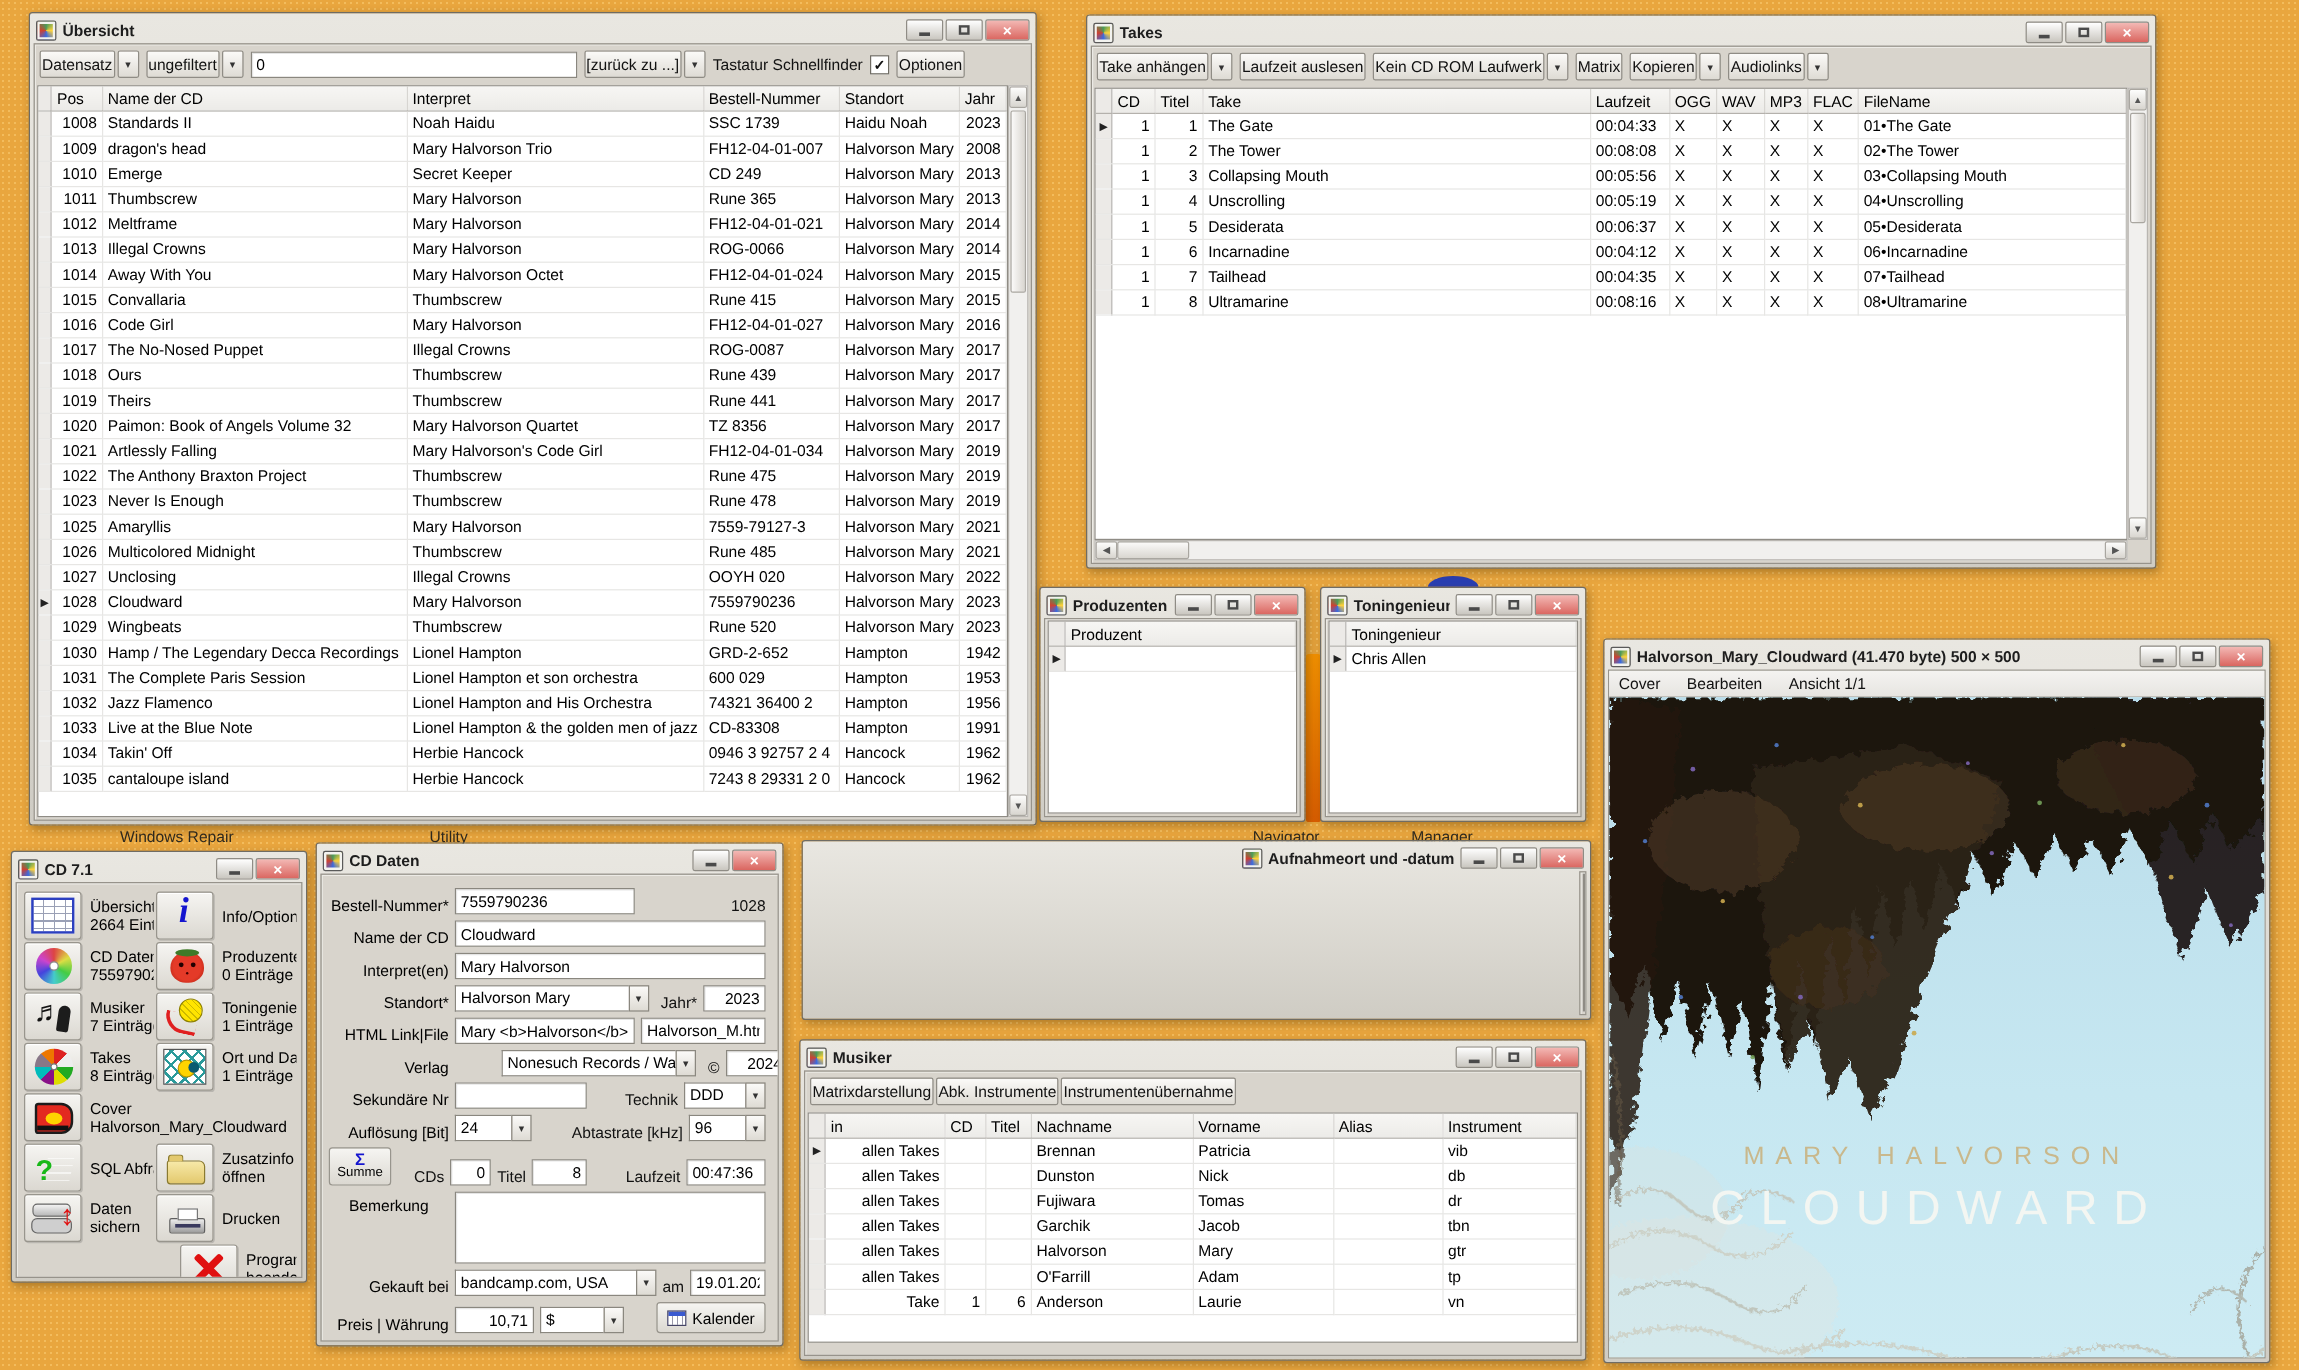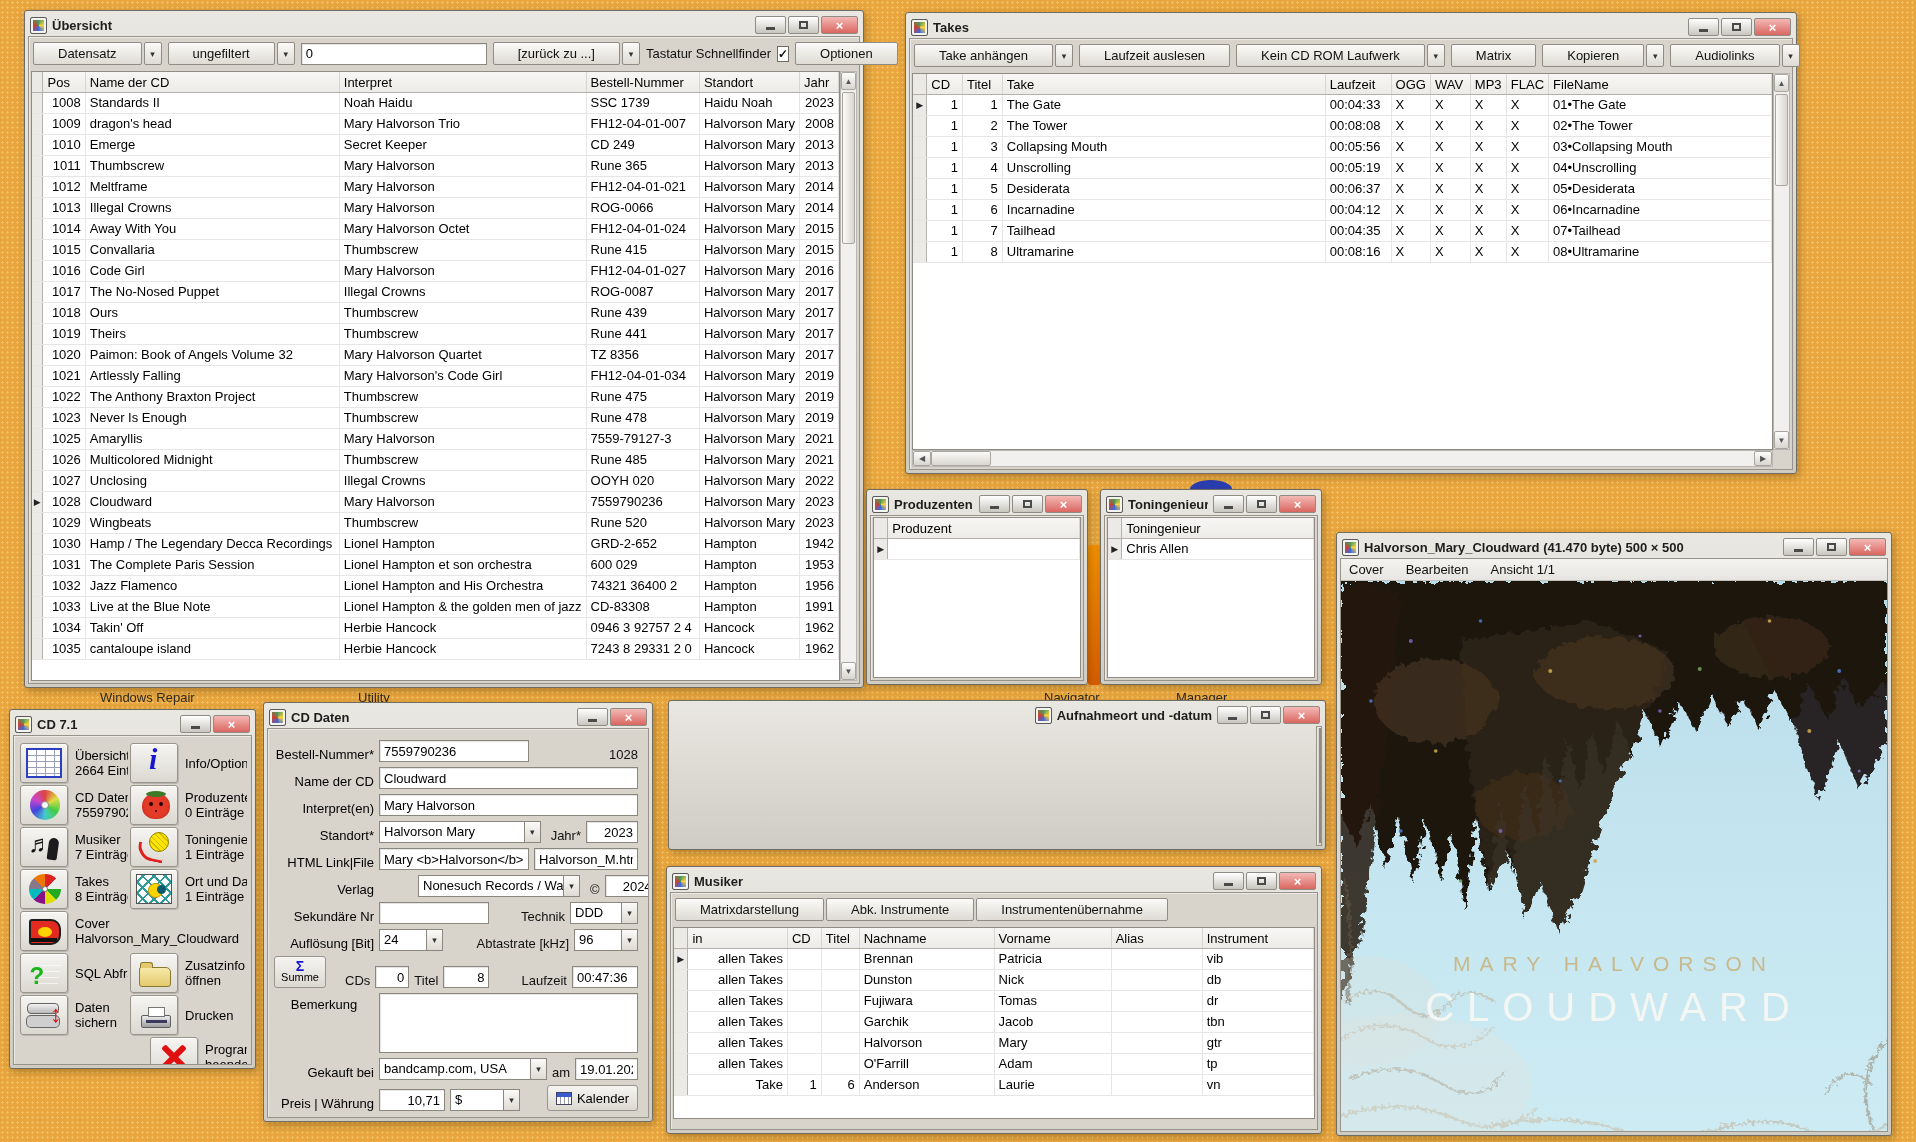--- a/index.html
+++ b/index.html
@@ -18,21 +18,21 @@
   .wb{width:29px;height:16px;background:linear-gradient(#ffffff,#c9c6bf);border:1px solid #8f8c85;border-radius:2px;
       display:flex;align-items:center;justify-content:center;color:#3c3c3c;font-size:12px;line-height:1;}
   .wb .bar{width:9px;height:3px;background:#4a4a4a;margin-top:6px;}
   .wb .box{width:9px;height:8px;border:2px solid #4a4a4a;box-sizing:border-box;background:transparent;}
   .wb.close{width:35px;background:linear-gradient(#f3b9b5,#da6660);color:#fff;font-weight:bold;font-size:13px;}
   .wbody{flex:1;display:flex;flex-direction:column;background:#d8d4cc;border:1px solid #97938b;box-shadow:inset 1px 1px 0 #eceae5;min-height:0;}
 
   
   .tools{flex:none;display:flex;align-items:center;gap:6px;padding:5px 4px;}
   .tbtn{background:linear-gradient(#fbfaf8,#dedbd4);border:1px solid #8f8c85;border-radius:2px;
-        padding:3px 24px;font-size:13px;white-space:nowrap;color:#111;}
+        padding:3px 1px;font-size:13px;white-space:nowrap;color:#111;}
   .split{display:flex;align-items:stretch;}
   .drop{background:linear-gradient(#fbfaf8,#dedbd4);border:1px solid #8f8c85;border-radius:2px;width:16px;margin-left:2px;
         display:flex;align-items:center;justify-content:center;}
   .drop::after{content:"▾";font-size:9px;color:#333;}
   .cb{width:14px;height:14px;background:#fff;border:1px solid #6f6c64;display:inline-flex;align-items:center;justify-content:center;}
   .cb.checked::after{content:"✓";font-size:12px;font-weight:bold;color:#111;}
   .lbl13{font-size:13px;color:#111;white-space:nowrap;}
 
   
   .gridwrap{flex:1;position:relative;margin:1px 2px 2px 2px;min-height:0;}

